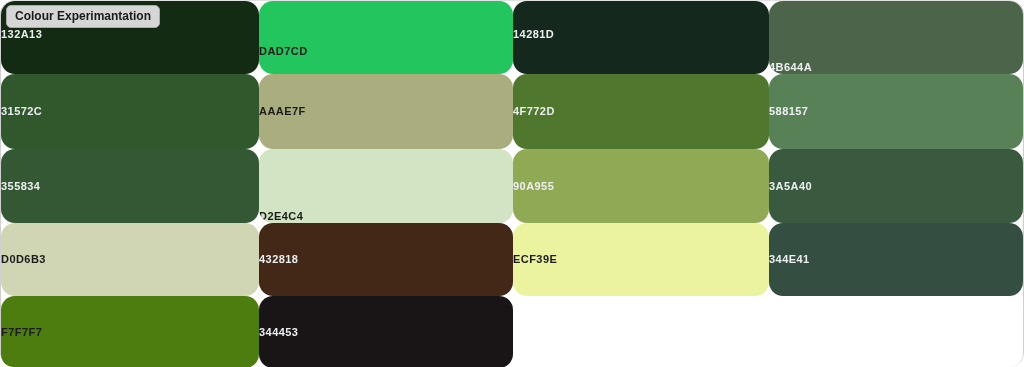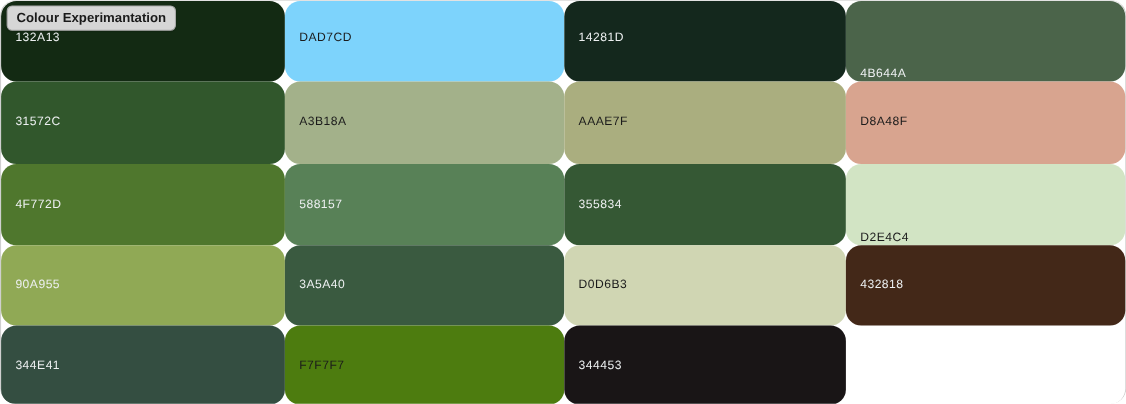--- a/index.html
+++ b/index.html
@@ -38,23 +38,22 @@
   }
 
   
   .swatch.row-first {
     align-items: flex-start;
     padding-top: 27px;
   }
 
   .swatch-label {
     font-size: 11px;
-    font-weight: normal;
+    font-weight: bold;
     letter-spacing: 0.45px;
-    padding-left: 13px;
     line-height: 13px;
     white-space: nowrap;
     user-select: none;
   }
 
   .on-dark  { color: #eceff0; }
   .on-light { color: #1b1b1b; }
 
   
   #title-chip {
@@ -79,40 +78,34 @@
 <body>
 
 <div id="palette-board">
 
   <div id="title-chip">Colour Experimantation</div>
 
   <div class="swatch-grid">
       <div class="swatch row-first" style="background: rgb(19, 42, 19);">
         <span class="swatch-label on-dark">132A13</span>
       </div>
-      <div class="swatch row-first" style="background: #7dd3fc;">
+      <div class="swatch row-first" style="background: #22c55e; align-items: center;">
         <span class="swatch-label on-light">DAD7CD</span>
       </div>
       <div class="swatch row-first" style="background: rgb(20, 40, 29);">
         <span class="swatch-label on-dark">14281D</span>
       </div>
       <div class="swatch row-first" style="background: rgb(75, 100, 74); align-items: flex-end;">
         <span class="swatch-label on-dark">4B644A</span>
       </div>
       <div class="swatch" style="background: rgb(49, 87, 44);">
         <span class="swatch-label on-dark">31572C</span>
       </div>
-      <div class="swatch" style="background: rgb(163, 177, 138);">
-        <span class="swatch-label on-light">A3B18A</span>
-      </div>
       <div class="swatch" style="background: rgb(170, 174, 127);">
         <span class="swatch-label on-light">AAAE7F</span>
-      </div>
-      <div class="swatch" style="background: rgb(216, 164, 143);">
-        <span class="swatch-label on-light">D8A48F</span>
       </div>
       <div class="swatch" style="background: rgb(79, 119, 45);">
         <span class="swatch-label on-dark">4F772D</span>
       </div>
       <div class="swatch" style="background: rgb(88, 129, 87);">
         <span class="swatch-label on-dark">588157</span>
       </div>
       <div class="swatch" style="background: rgb(53, 88, 52);">
         <span class="swatch-label on-dark">355834</span>
       </div>
@@ -124,20 +117,23 @@
       </div>
       <div class="swatch" style="background: rgb(58, 90, 64); align-items: center;">
         <span class="swatch-label on-dark">3A5A40</span>
       </div>
       <div class="swatch" style="background: rgb(208, 214, 179);">
         <span class="swatch-label on-light">D0D6B3</span>
       </div>
       <div class="swatch" style="background: rgb(67, 40, 24);">
         <span class="swatch-label on-dark">432818</span>
       </div>
+      <div class="swatch" style="background: rgb(236, 243, 158);">
+        <span class="swatch-label on-light">ECF39E</span>
+      </div>
       <div class="swatch" style="background: rgb(52, 78, 65);">
         <span class="swatch-label on-dark">344E41</span>
       </div>
       <div class="swatch" style="background: #4d7c0f; align-items: center;">
         <span class="swatch-label on-light">F7F7F7</span>
       </div>
       <div class="swatch" style="background: rgb(25, 21, 22);">
         <span class="swatch-label on-dark">344453</span>
       </div>
     </div>

